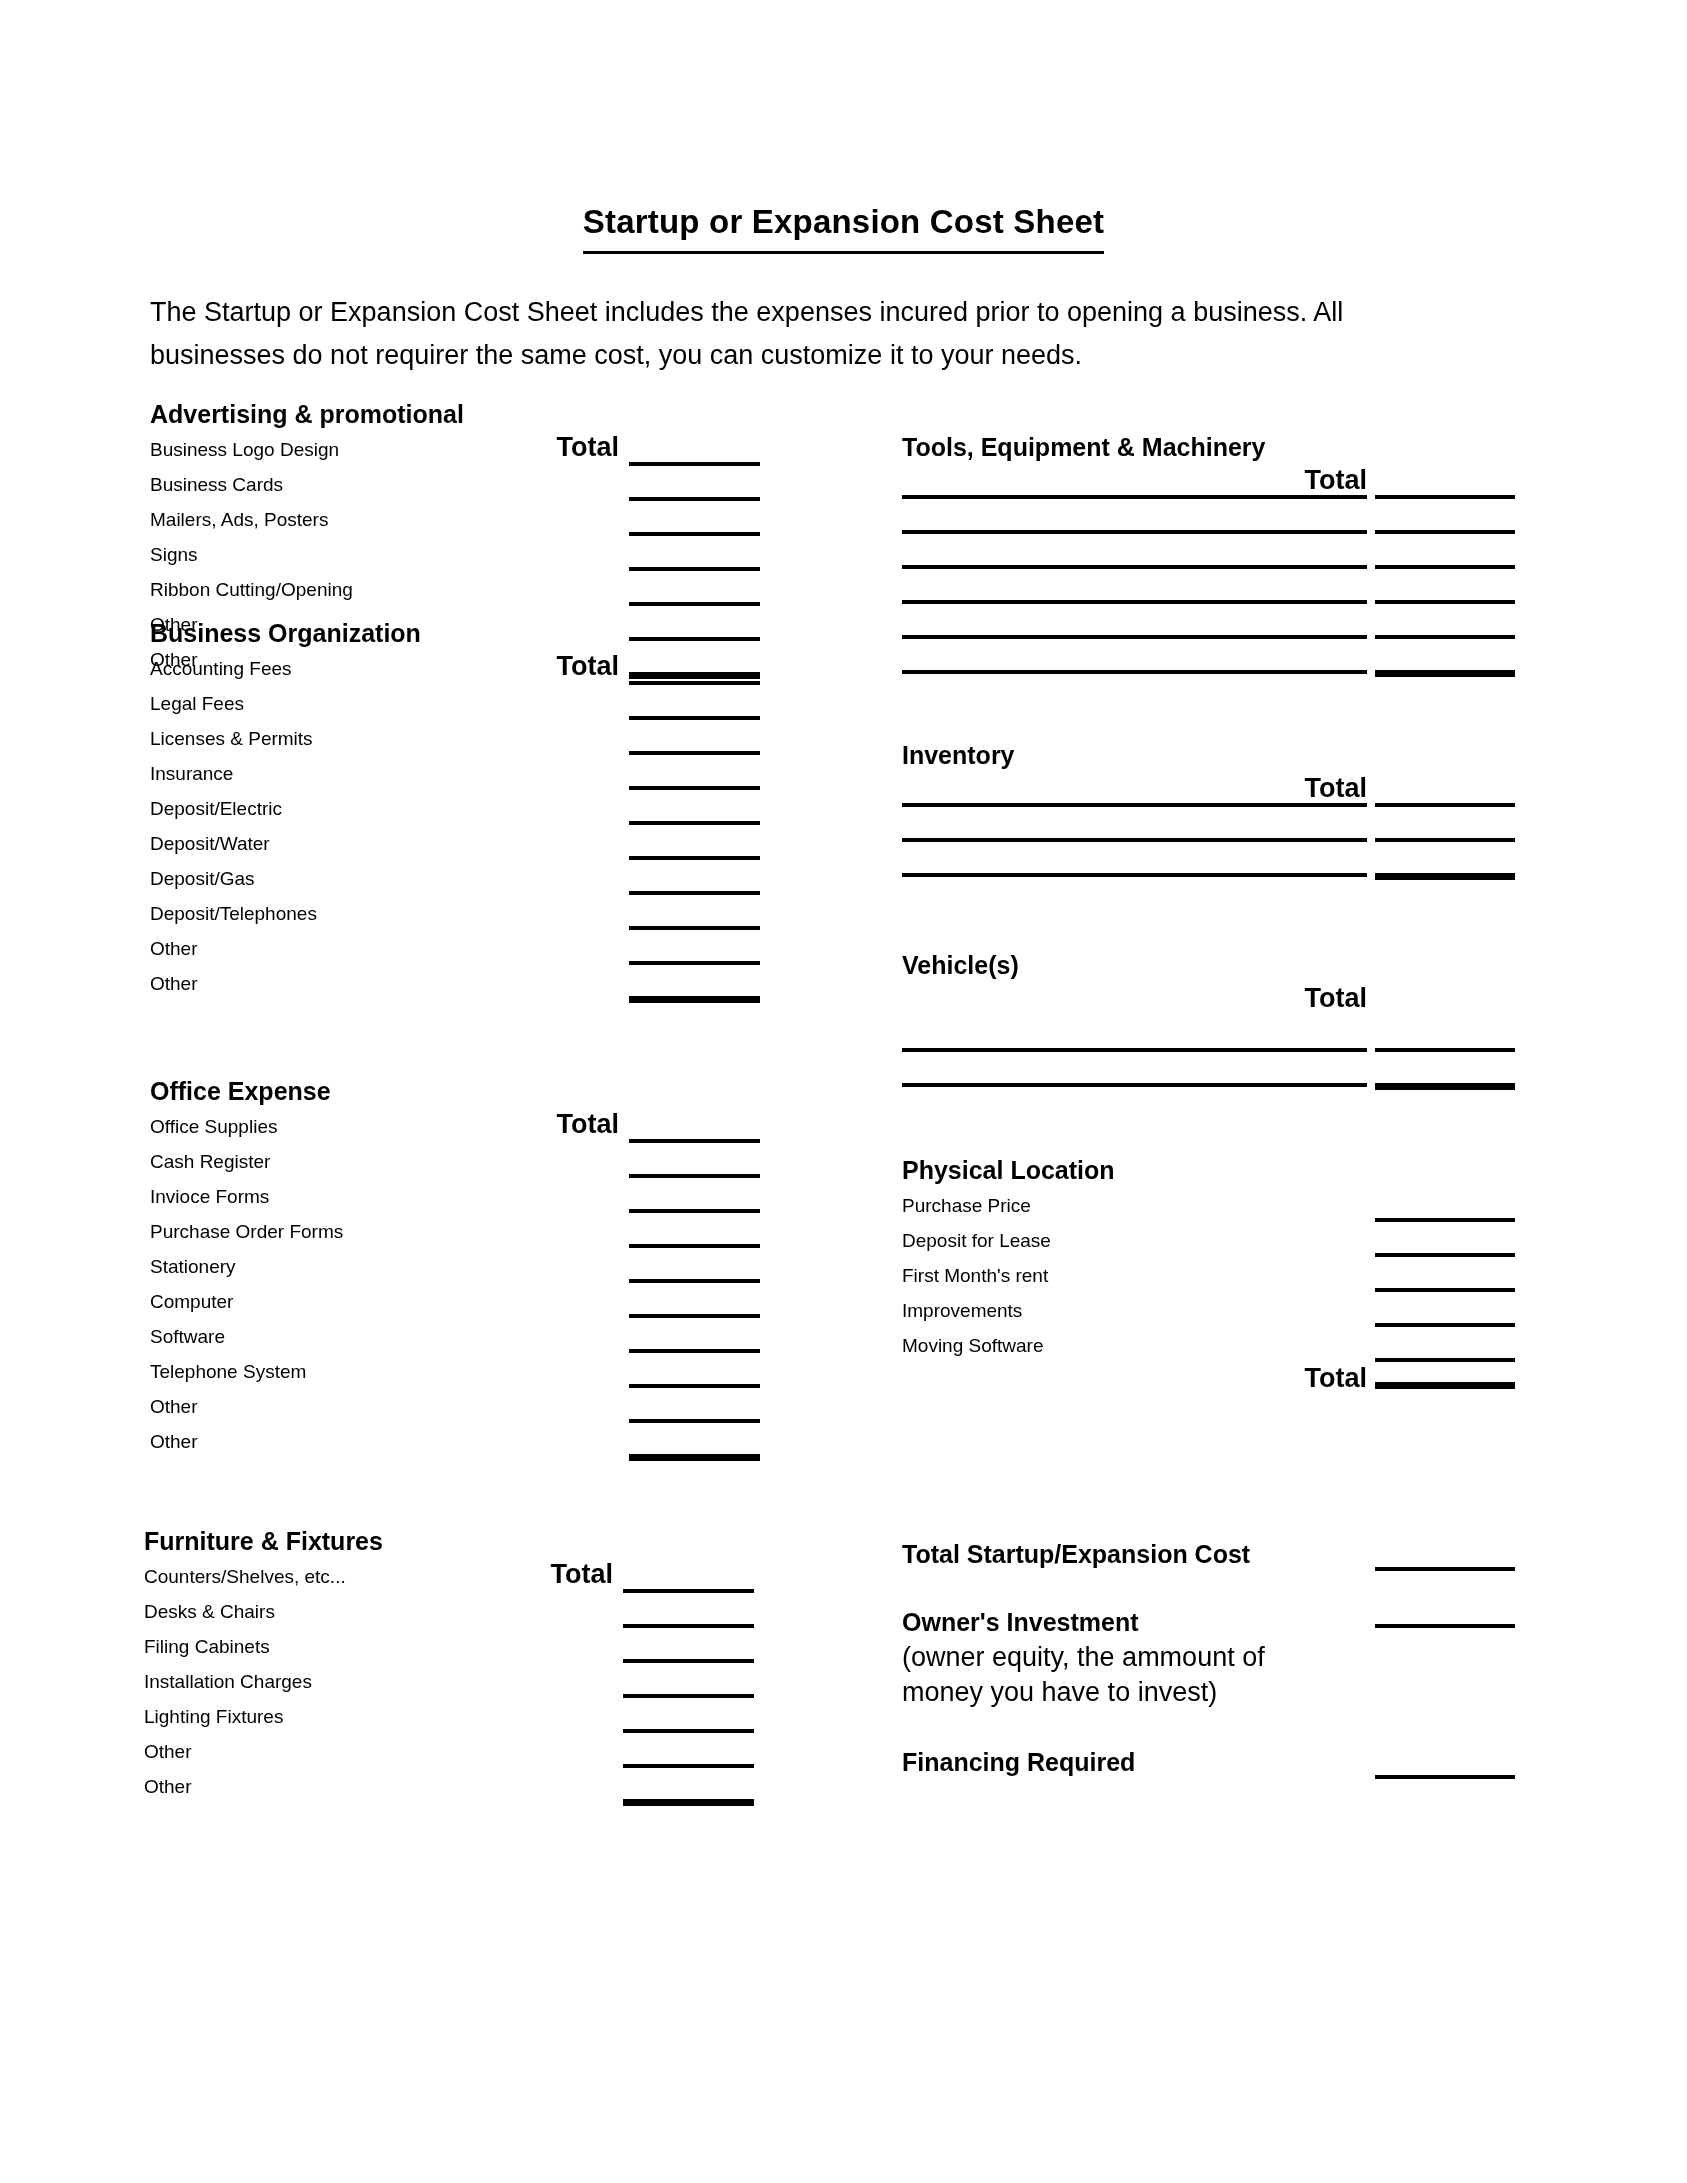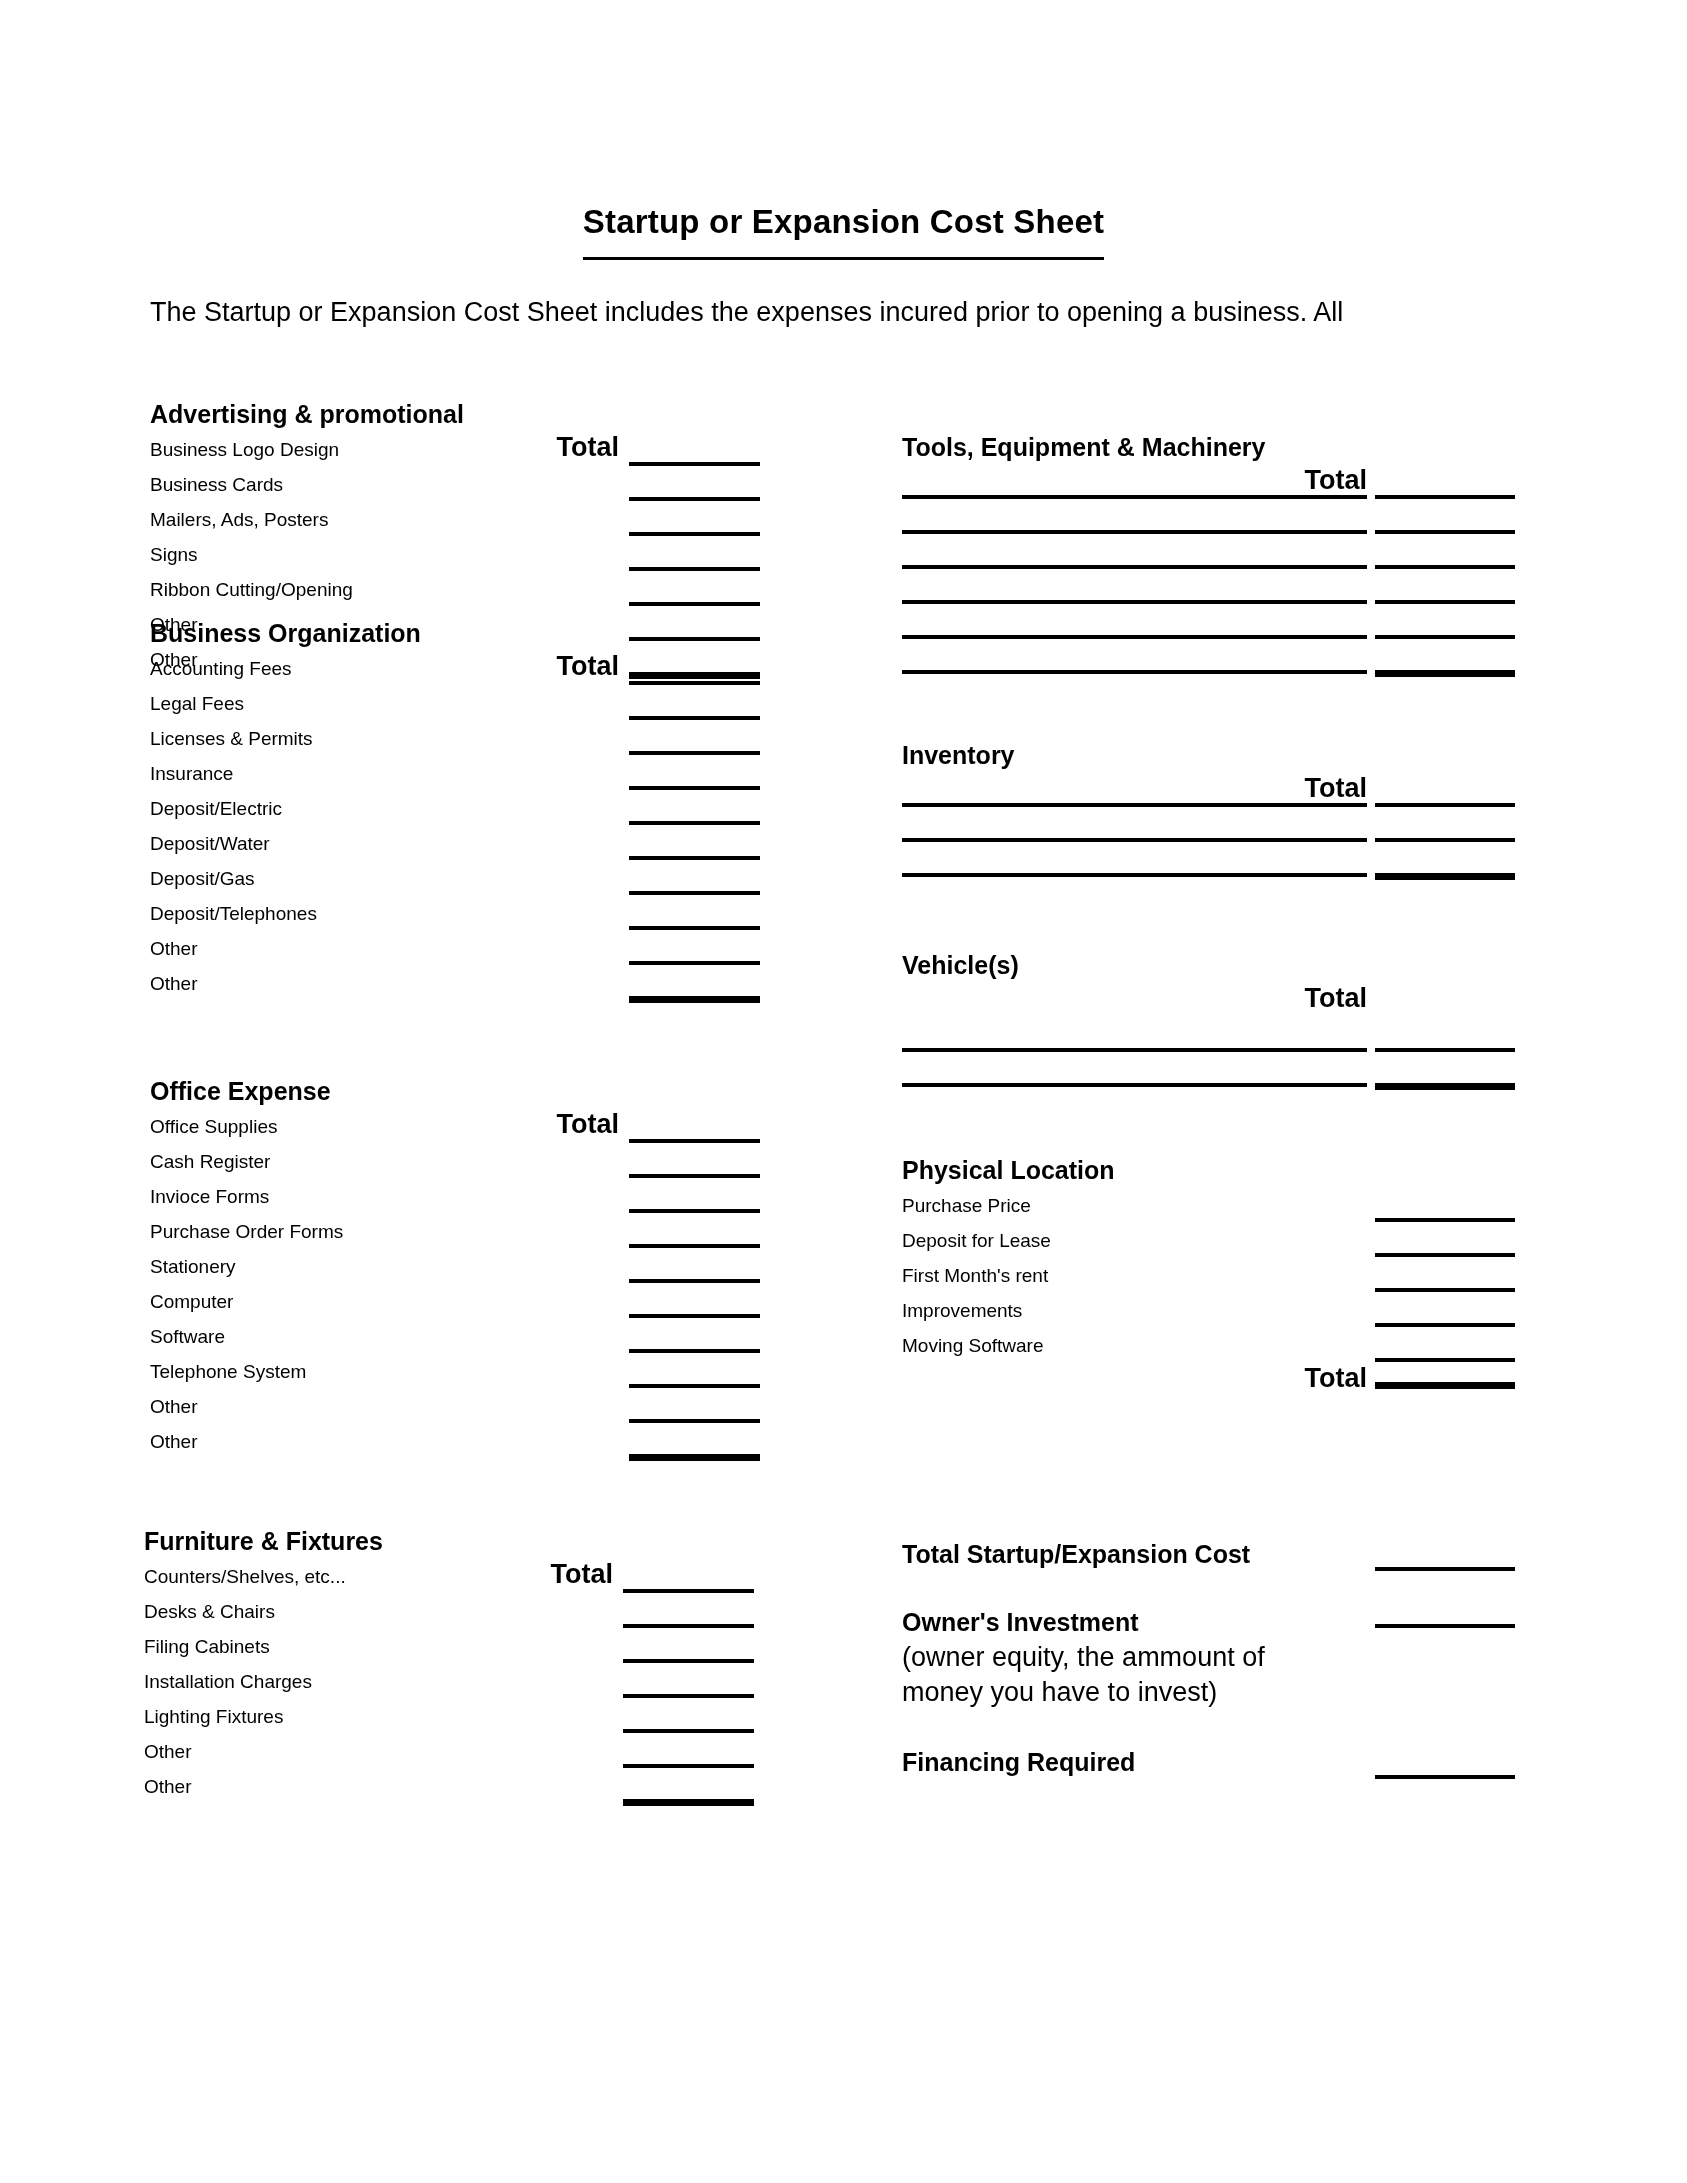--- a/index.html
+++ b/index.html
@@ -25,21 +25,21 @@
     left: 0;
     top: 203px;
     width: 1687px;
     text-align: center;
     font-size: 33px;
     font-weight: bold;
     letter-spacing: 0.2px;
   }
   .doc-title span {
     border-bottom: 3.5px solid #000;
-    padding-bottom: 17px;
+    padding-bottom: 11px;
   }
 
   
   .intro {
     position: absolute;
     left: 150px;
     top: 291px;
     width: 1275px;
     font-size: 27px;
     line-height: 43px;
@@ -100,20 +100,21 @@
 <body>
 
 <div class="page">
 
   <div class="doc-title">
     <span>Startup or Expansion Cost Sheet</span>
   </div>
 
   <div class="intro">
     <div>The Startup or Expansion Cost Sheet includes the expenses incured prior to opening a business.   All</div>
+    <div>businesses do not requirer the same cost, you can customize it to your needs.</div>
   </div>
 
   <div class="block" style="left:150px; top:397px;">
     <div class="sec-head">Advertising &amp; promotional</div>
     <div class="row">
       <span class="row-label">Business Logo Design</span>
       <span class="amt" style="left:479px; width:131px; top:30px;"></span>
     </div>
     <div class="row">
       <span class="row-label">Business Cards</span>

